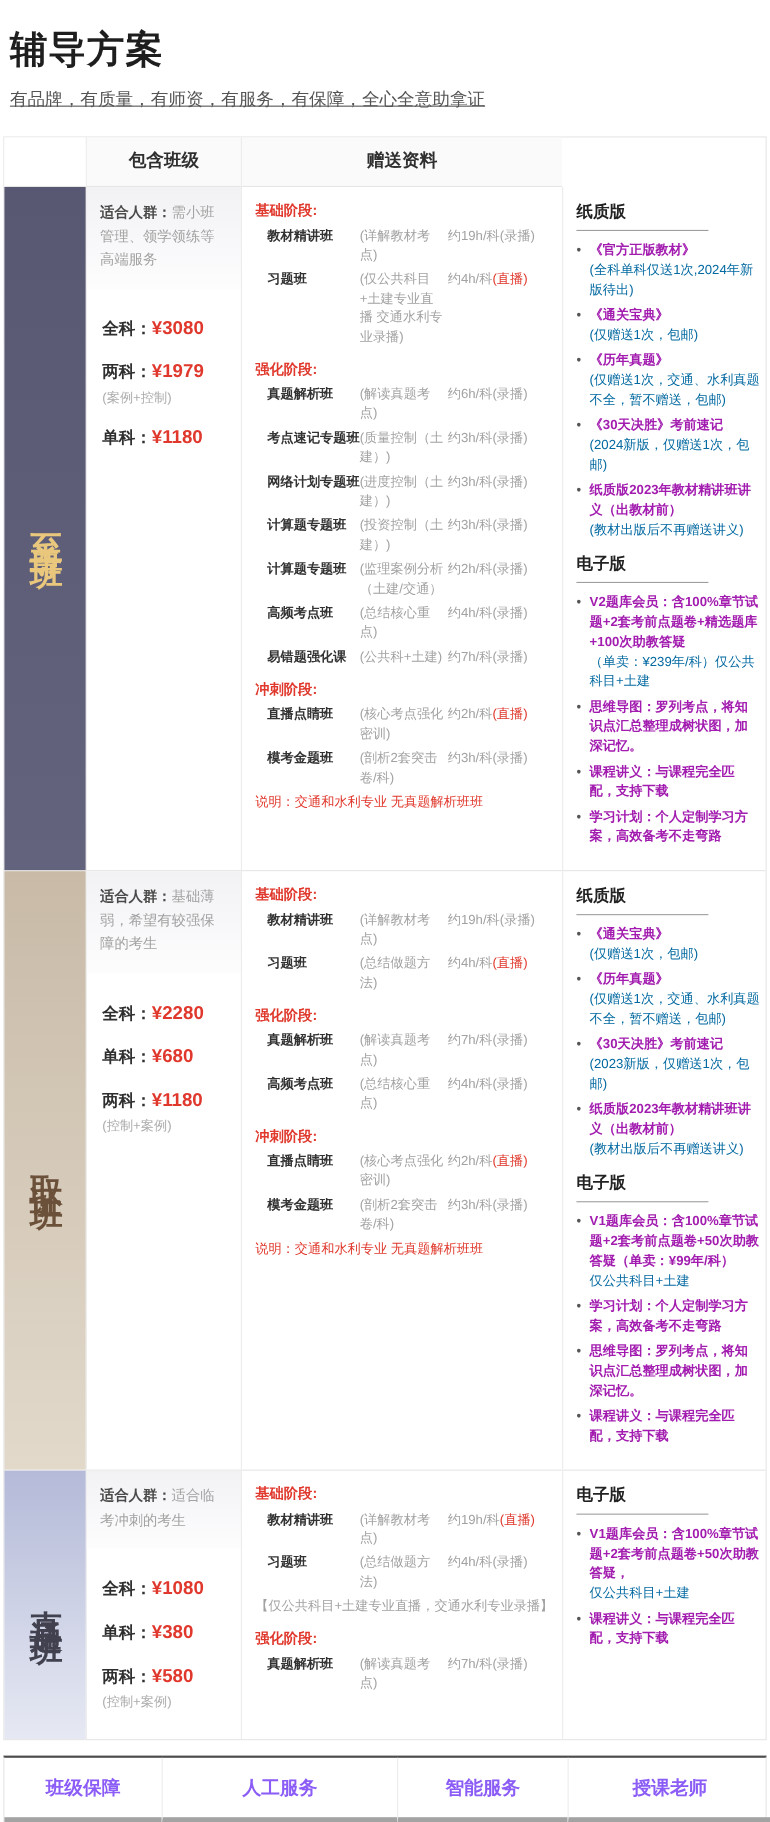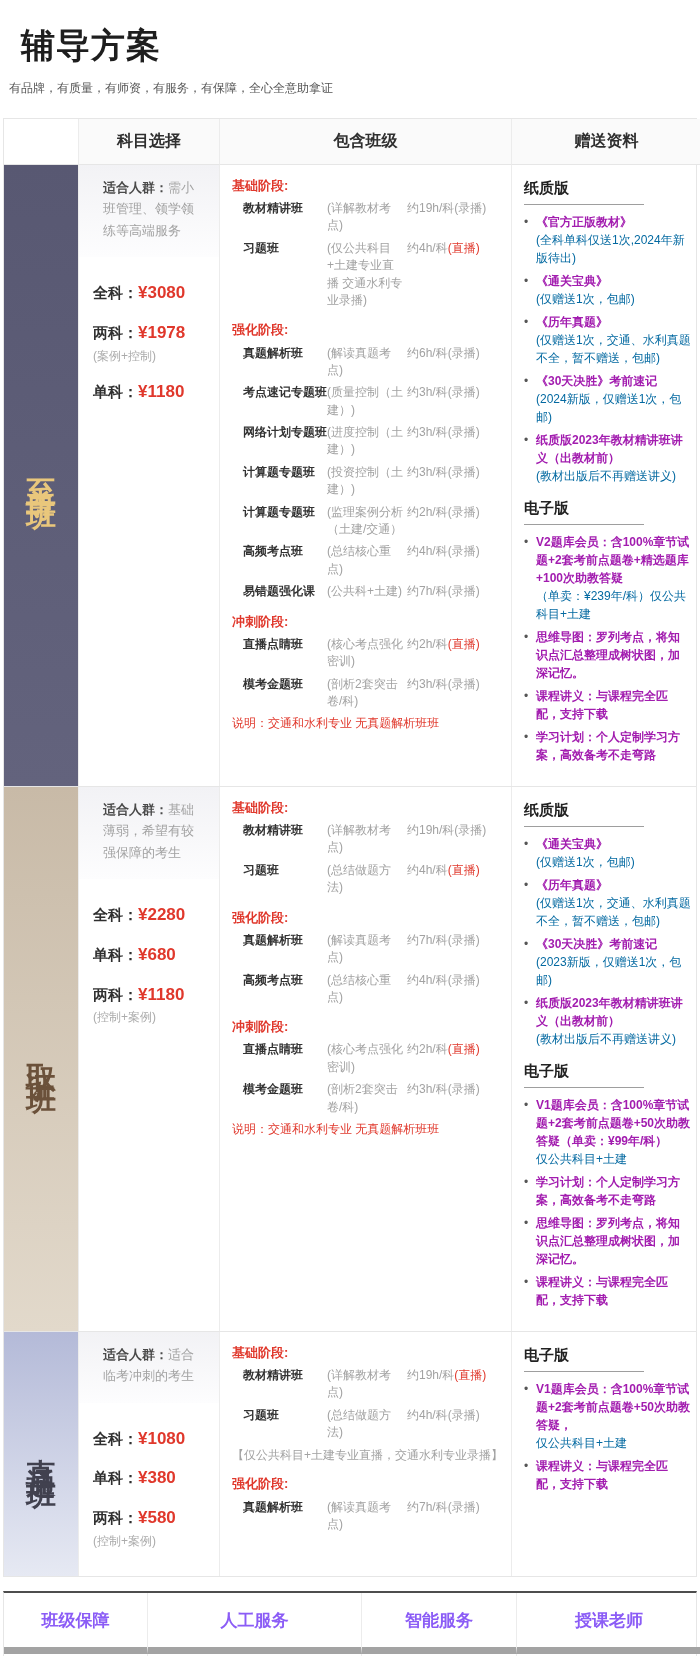--- a/index.html
+++ b/index.html
@@ -12,22 +12,22 @@
   html,body{margin:0;padding:0;background:#fff;}
   body{
     width:700px;
     font-family:"Liberation Sans","DejaVu Sans",sans-serif;
     color:#333;line-height:1.4;font-size:12px;
   }
   .page{width:700px;padding:0 3px 6px;}
 
   
   .page-header{padding:22px 6px 6px;}
-  .page-title{margin:0 12px 10px;font-size:34px;font-weight:900;color:#1e1e1e;letter-spacing:1px;}
-  .page-subtitle{margin:0 0 16px;font-size:12px;color:#555;}
+  .page-title{margin:0 0 10px;font-size:34px;font-weight:900;color:#1e1e1e;letter-spacing:1px;}
+  .page-subtitle{margin:0 0 16px;font-size:16px;color:#555;text-decoration:underline;}
 
   
   .plan-table{border:1px solid #e6e6e6;}
   .plan-grid{display:grid;grid-template-columns:74px 141px 292px 190px;}
   .plan-head-cell{
     padding:11px 4px;text-align:center;font-size:16px;font-weight:bold;color:#2f2f2f;
     background:#fafafa;border-left:1px solid #ececec;border-bottom:1px solid #e6e6e6;
   }
   .plan-head-spacer{background:#fff;border-bottom:1px solid #e6e6e6;}
   .tier-row{border-top:1px solid #e6e6e6;}
@@ -37,21 +37,21 @@
 
   .tier-label{display:flex;align-items:center;justify-content:center;}
   .tier-label span{
     writing-mode:vertical-rl;text-orientation:upright;
     font-size:30px;font-weight:bold;letter-spacing:10px;padding-bottom:10px;
   }
   .theme-zun{background:linear-gradient(180deg,var(--zun_bg),#63637d);color:var(--zun_text);}
   .theme-qu{background:linear-gradient(180deg,#c8baa7,#e2d9cb);color:var(--qu_text);}
   .theme-zhi{background:linear-gradient(180deg,var(--zhi_bg),#e6e9f3);color:var(--zhi_text);}
 
-  .audience{background:linear-gradient(180deg,#f2f2f5,#fdfdfe);padding:12px 24px 16px;
+  .audience{background:linear-gradient(180deg,#f2f2f5,#fdfdfe);padding:12px 12px 16px;
     font-size:13px;line-height:1.65;min-height:64px;font-family:Liberation Serif, serif;}
   .aud-label{font-weight:bold;color:#4a4a4a;}
   .aud-text{color:#a2a2a2;}
   .prices{padding:8px 14px 10px;}
   .price-item{margin:16px 0;}
   .p-label{font-size:15px;font-weight:bold;color:#2f2f2f;}
   .p-value{font-size:17px;font-weight:bold;color:var(--accent);}
   .p-note{font-size:12px;color:#ababab;margin-top:3px;}
   .p-note:empty{display:none;}
 
@@ -95,21 +95,20 @@
 <div class="page">
 
   <header class="page-header">
     <h1 class="page-title">辅导方案</h1>
     <p class="page-subtitle">有品牌，有质量，有师资，有服务，有保障，全心全意助拿证</p>
   </header>
 
   <section class="plan-table">
     <div class="plan-grid">
       <div class="plan-head-spacer"></div>
-      <div class="plan-head-cell">科目选择</div>
       <div class="plan-head-cell">包含班级</div>
       <div class="plan-head-cell">赠送资料</div>
     </div>
 
     <div>
 
     <div class="plan-grid tier-row">
 
         <div class="plan-cell tier-label theme-zun">
           <span>至尊班</span>
@@ -122,21 +121,21 @@
           <div class="prices">
 
           <div class="price-item">
               <div>
                 <span class="p-label">全科：</span><span class="p-value">¥3080</span>
               </div>
 
             </div>
               <div class="price-item">
               <div>
-                <span class="p-label">两科：</span><span class="p-value">¥1978</span>
+                <span class="p-label">两科：</span><span class="p-value">¥1979</span>
               </div>
               <div class="p-note">(案例+控制)</div>
             </div>
               <div class="price-item">
               <div>
                 <span class="p-label">单科：</span><span class="p-value">¥1180</span>
               </div>
 
             </div>
             </div>

